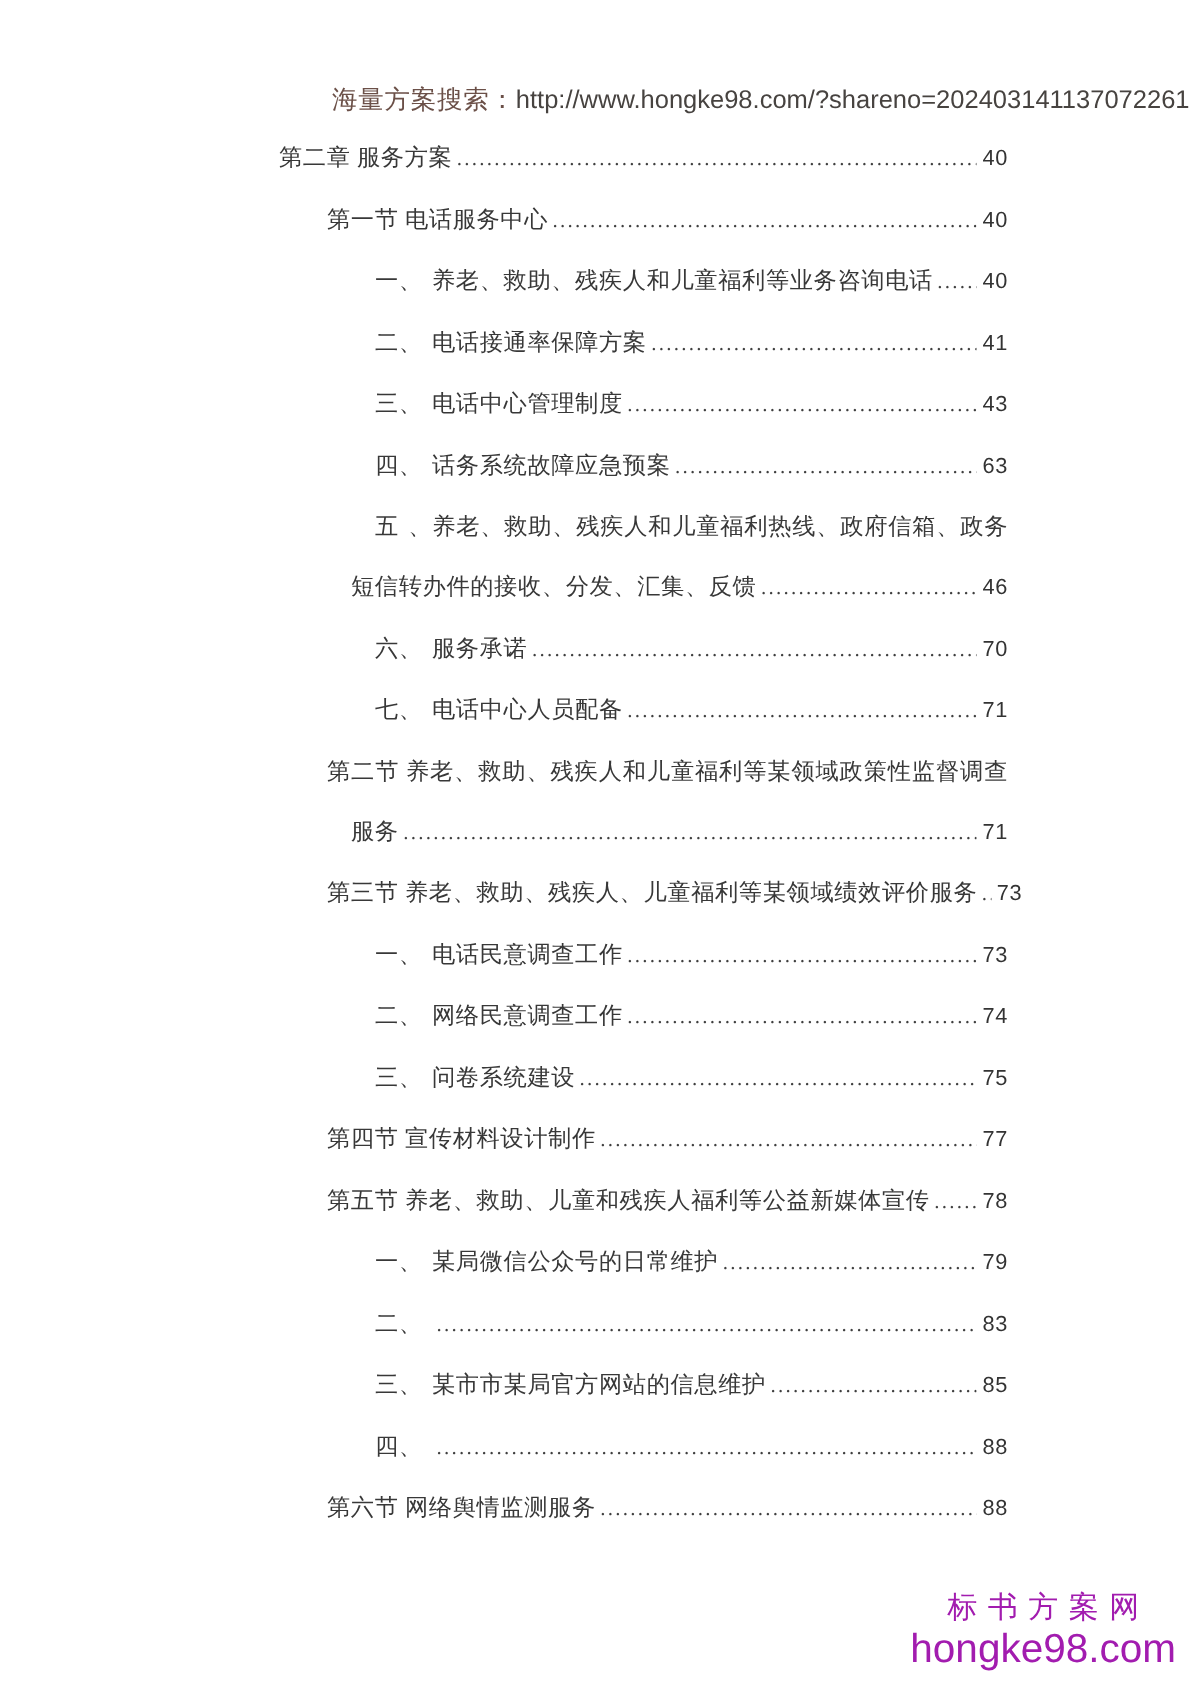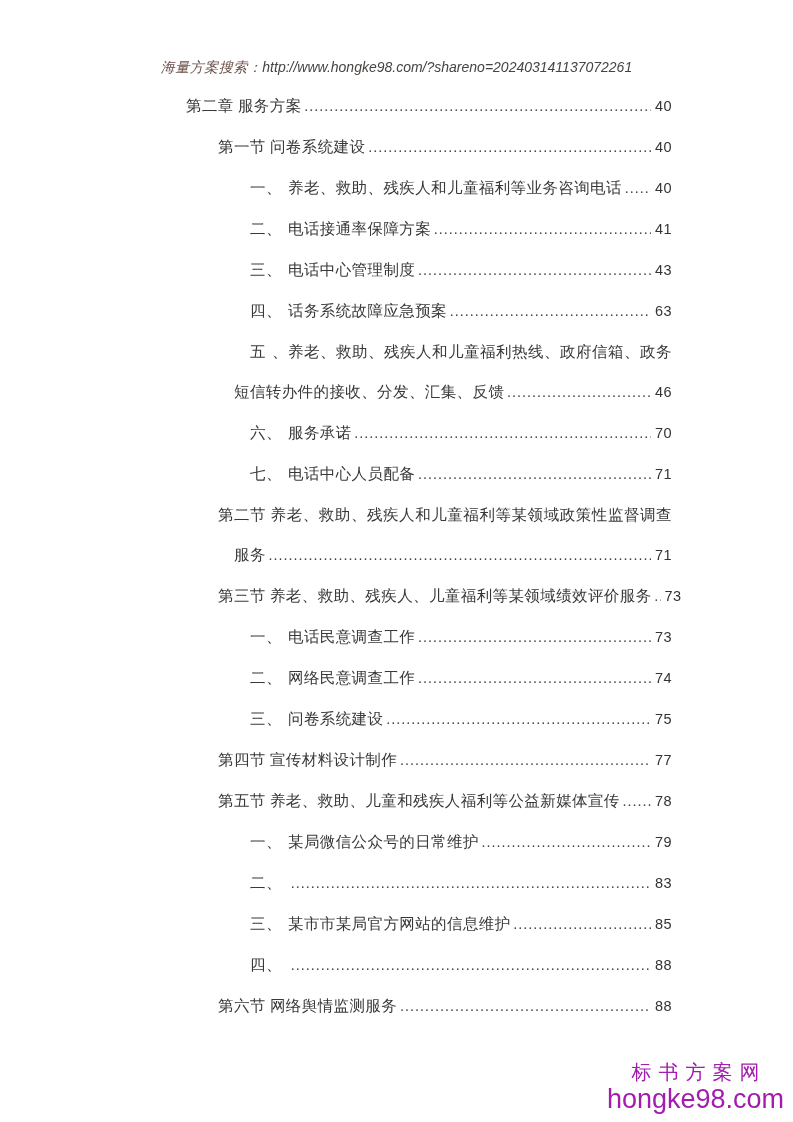--- a/index.html
+++ b/index.html
@@ -11,26 +11,25 @@
     overflow: hidden;
     font-family: "Liberation Serif", "DejaVu Serif", serif;
     color: #3b3b3b;
   }
   
   .doc-header {
     position: absolute;
     top: 58px;
     left: 0;
     right: 0;
-    text-align: center;
+    text-align: right;
     font-family: "Liberation Sans", "DejaVu Sans", sans-serif;
-    font-size: 14px;
+    font-size: 17px;
     line-height: 18px;
     white-space: nowrap;
-    font-style: italic;
   }
   .doc-header .hdr-label { color: #6b5048; letter-spacing: 0.5px; }
   .doc-header .hdr-url   { color: #474340; }
 
   
   .toc {
     position: absolute;
     top: 86px;
     left: 186px;
     width: 486px;
@@ -106,21 +105,21 @@
   <div class="toc" id="toc">
       <div class="toc-entry lv1">
         <div class="line row">
           <span class="title">第二章 服务方案</span>
           <span class="leader"></span>
           <span class="pagenum">40</span>
         </div>
       </div>
       <div class="toc-entry lv2">
         <div class="line row">
-          <span class="title">第一节 问卷系统建设</span>
+          <span class="title">第一节 电话服务中心</span>
           <span class="leader"></span>
           <span class="pagenum">40</span>
         </div>
       </div>
       <div class="toc-entry lv3">
         <div class="line row">
           <span class="num">一、</span>
           <span class="title">养老、救助、残疾人和儿童福利等业务咨询电话</span>
           <span class="leader"></span>
           <span class="pagenum">40</span>

